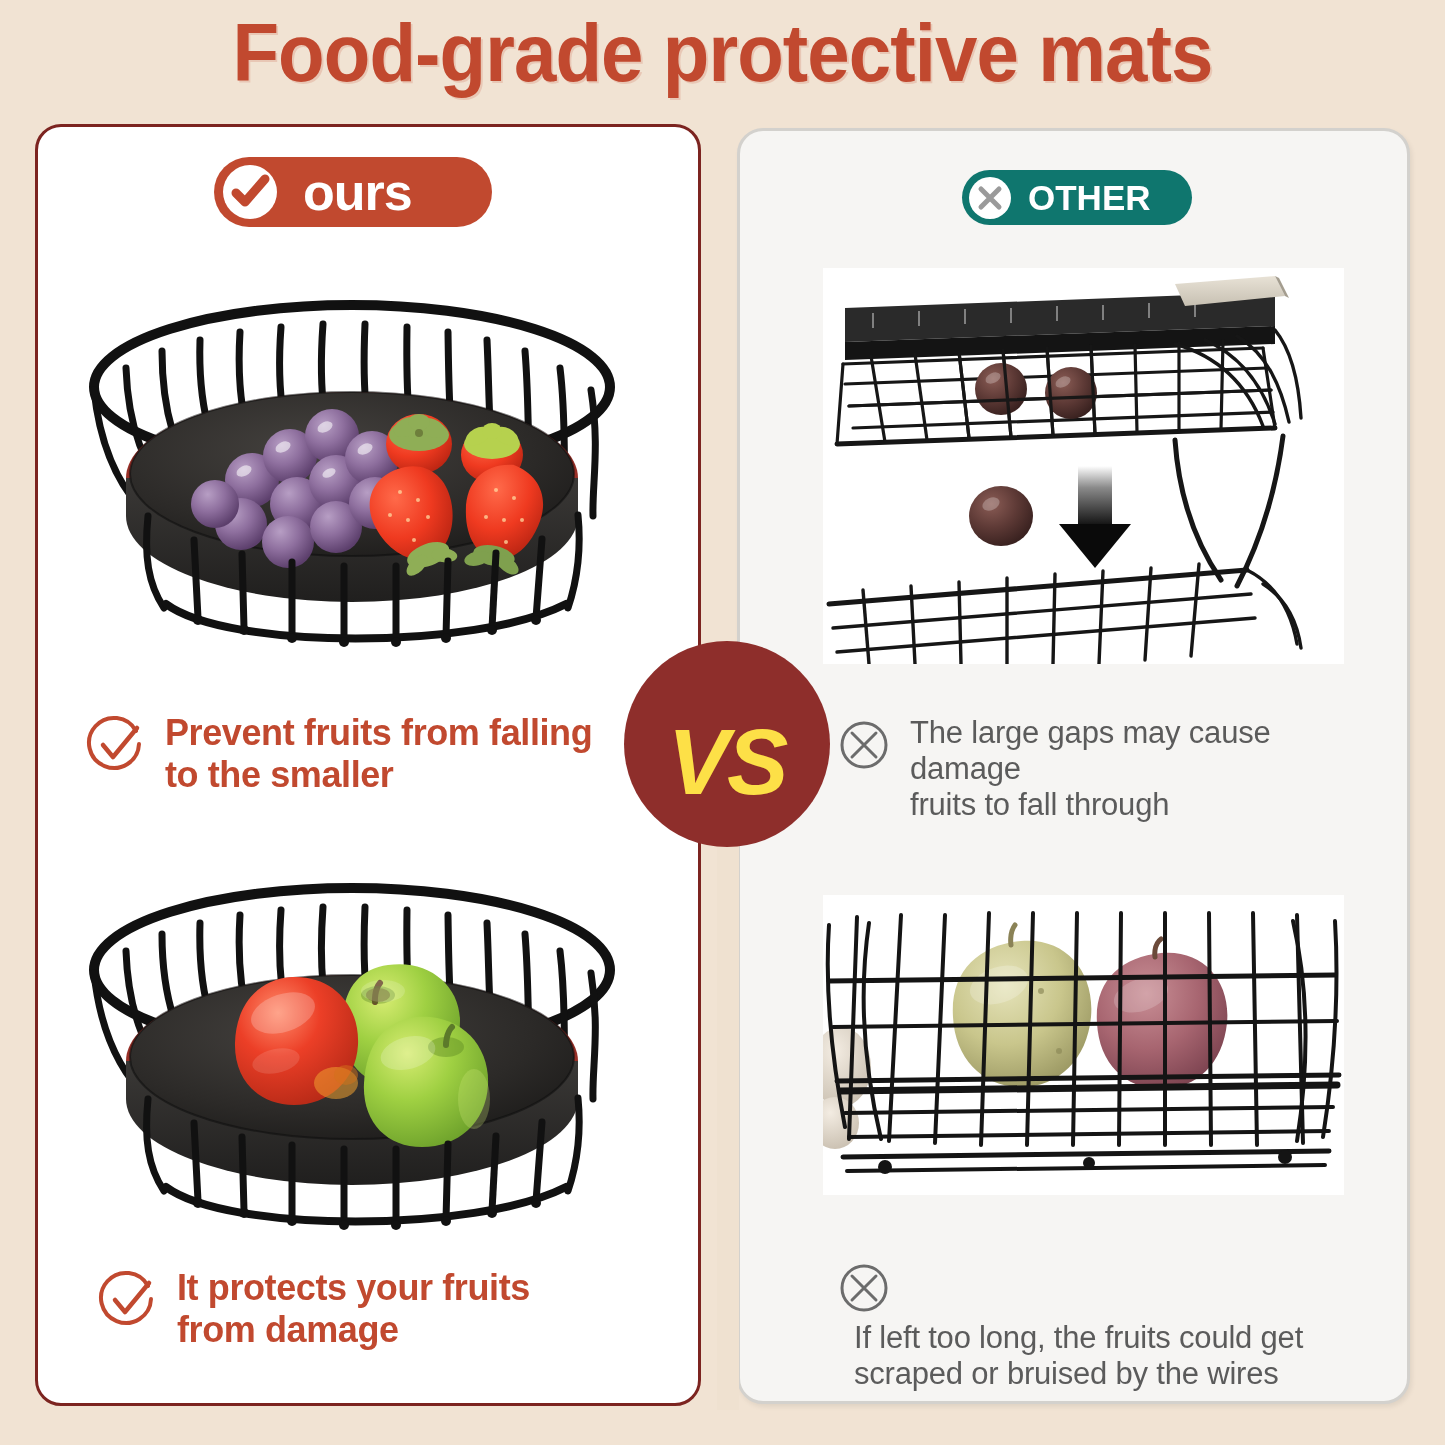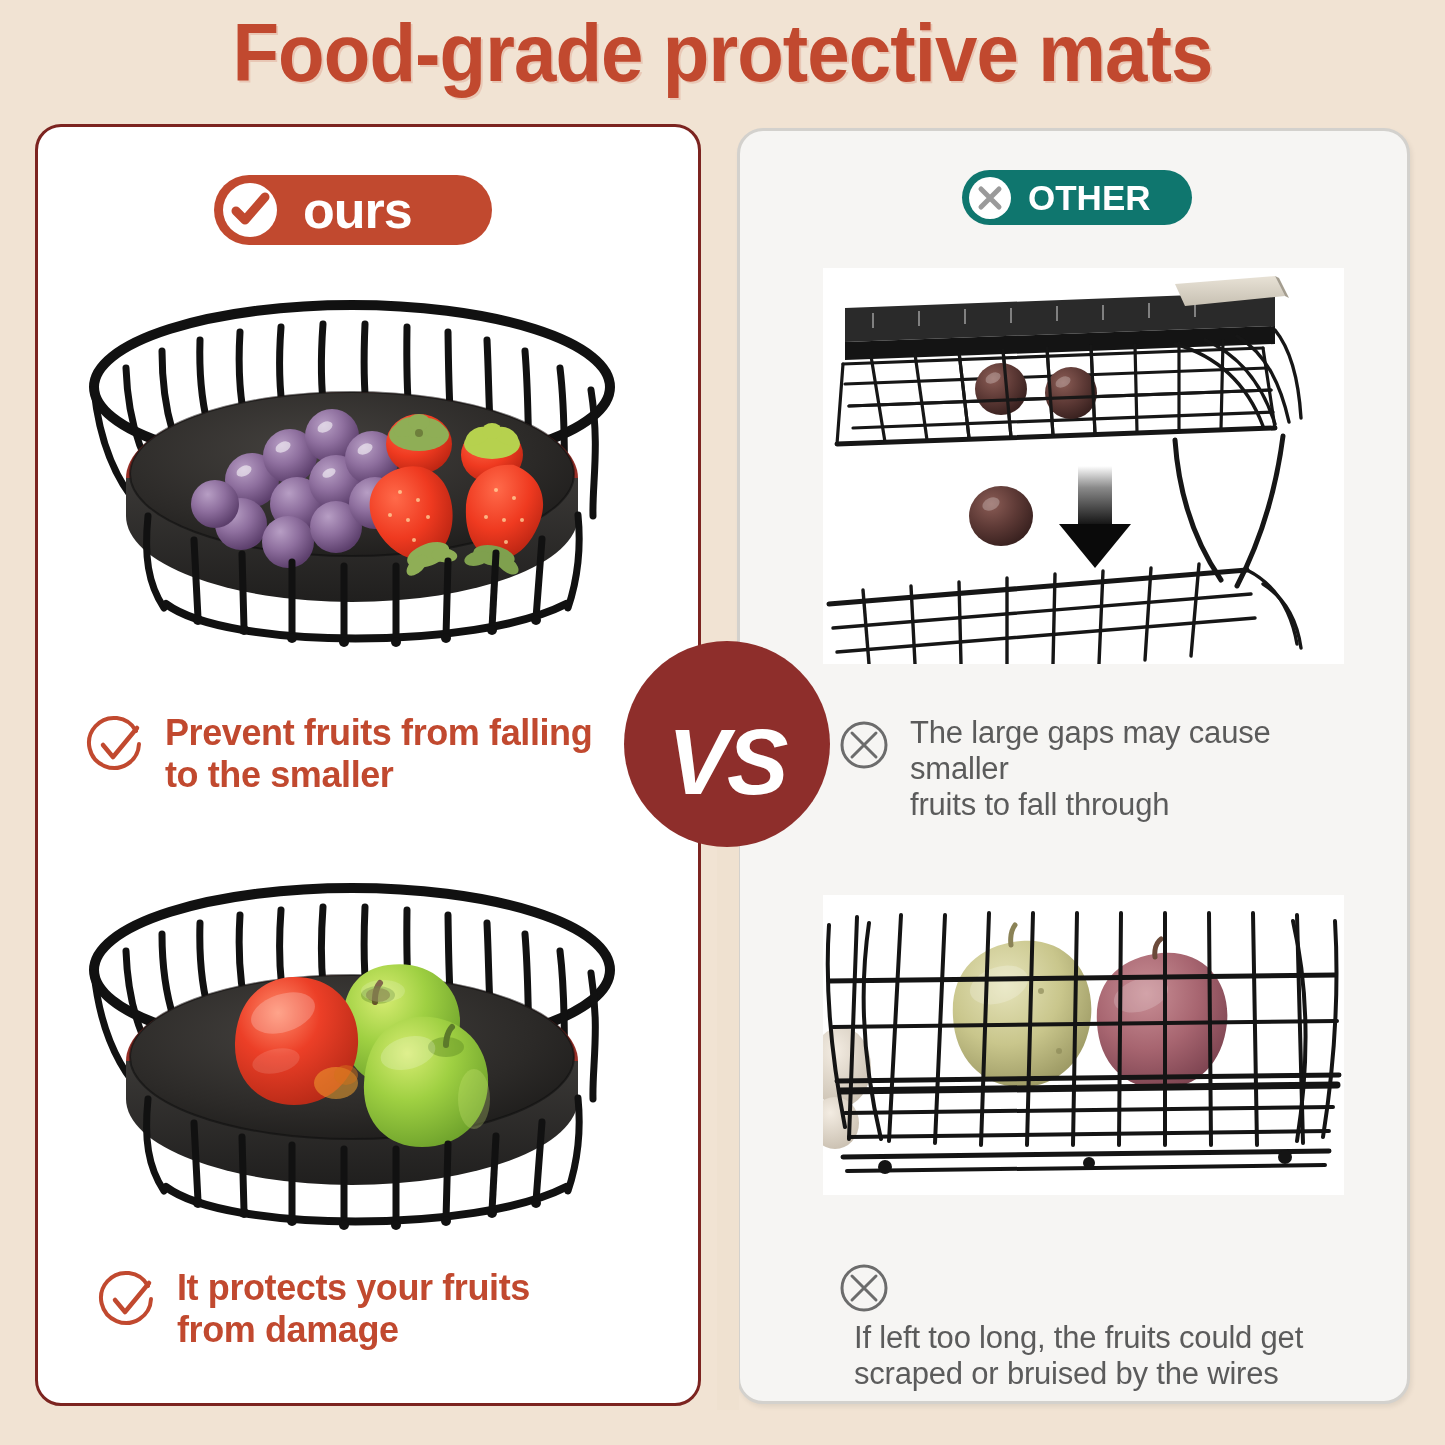--- a/index.html
+++ b/index.html
@@ -60,21 +60,21 @@
   
   .badge {
     position: absolute;
     display: flex;
     align-items: center;
     border-radius: 999px;
     box-sizing: border-box;
   }
   .badge-ours {
     left: 214px;
-    top: 175px;
+    top: 157px;
     width: 278px;
     height: 70px;
     background: #c1492f;
     padding-left: 9px;
   }
   .badge-other {
     left: 962px;
     top: 170px;
     width: 230px;
     height: 55px;
@@ -166,21 +166,21 @@
     width: 206px;
     height: 206px;
     border-radius: 50%;
     background: #8e2e2b;
     z-index: 5;
     display: flex;
     align-items: center;
     justify-content: center;
   }
   .vs-text {
-    color: #ffffff;
+    color: #fde047;
     font-size: 92px;
     font-weight: bold;
     font-style: italic;
     letter-spacing: -2px;
     line-height: 1;
     margin-top: 36px;
   }
 </style>
 </head>
 <body>
@@ -620,21 +620,21 @@
 </div>
 
 <div class="caption caption-other cap-other-1">
   <span class="caption-icon">
     <svg width="56" height="56" viewBox="0 0 56 56">
       <circle cx="28" cy="28" r="22" fill="none" stroke="#6c6c6c" stroke-width="3"></circle>
       <path d="M16 16 L40 40 M40 16 L16 40" fill="none" stroke="#6c6c6c" stroke-width="3" stroke-linecap="round"></path>
     </svg>
   </span>
   <span class="caption-text">
-    <span>The large gaps may cause smaller</span><br>
+    <span>The large gaps may cause damage</span><br>
     <span>fruits to fall through</span>
   </span>
 </div>
 
 <div class="product-photo photo-other-bottom">
   <svg width="521" height="300" viewBox="0 0 521 300">
     <defs>
       <radialGradient id="pearG" cx="38%" cy="30%" r="74%">
         <stop offset="0%" stop-color="#e6e4bb"></stop>
         <stop offset="55%" stop-color="#c9c68c"></stop>

